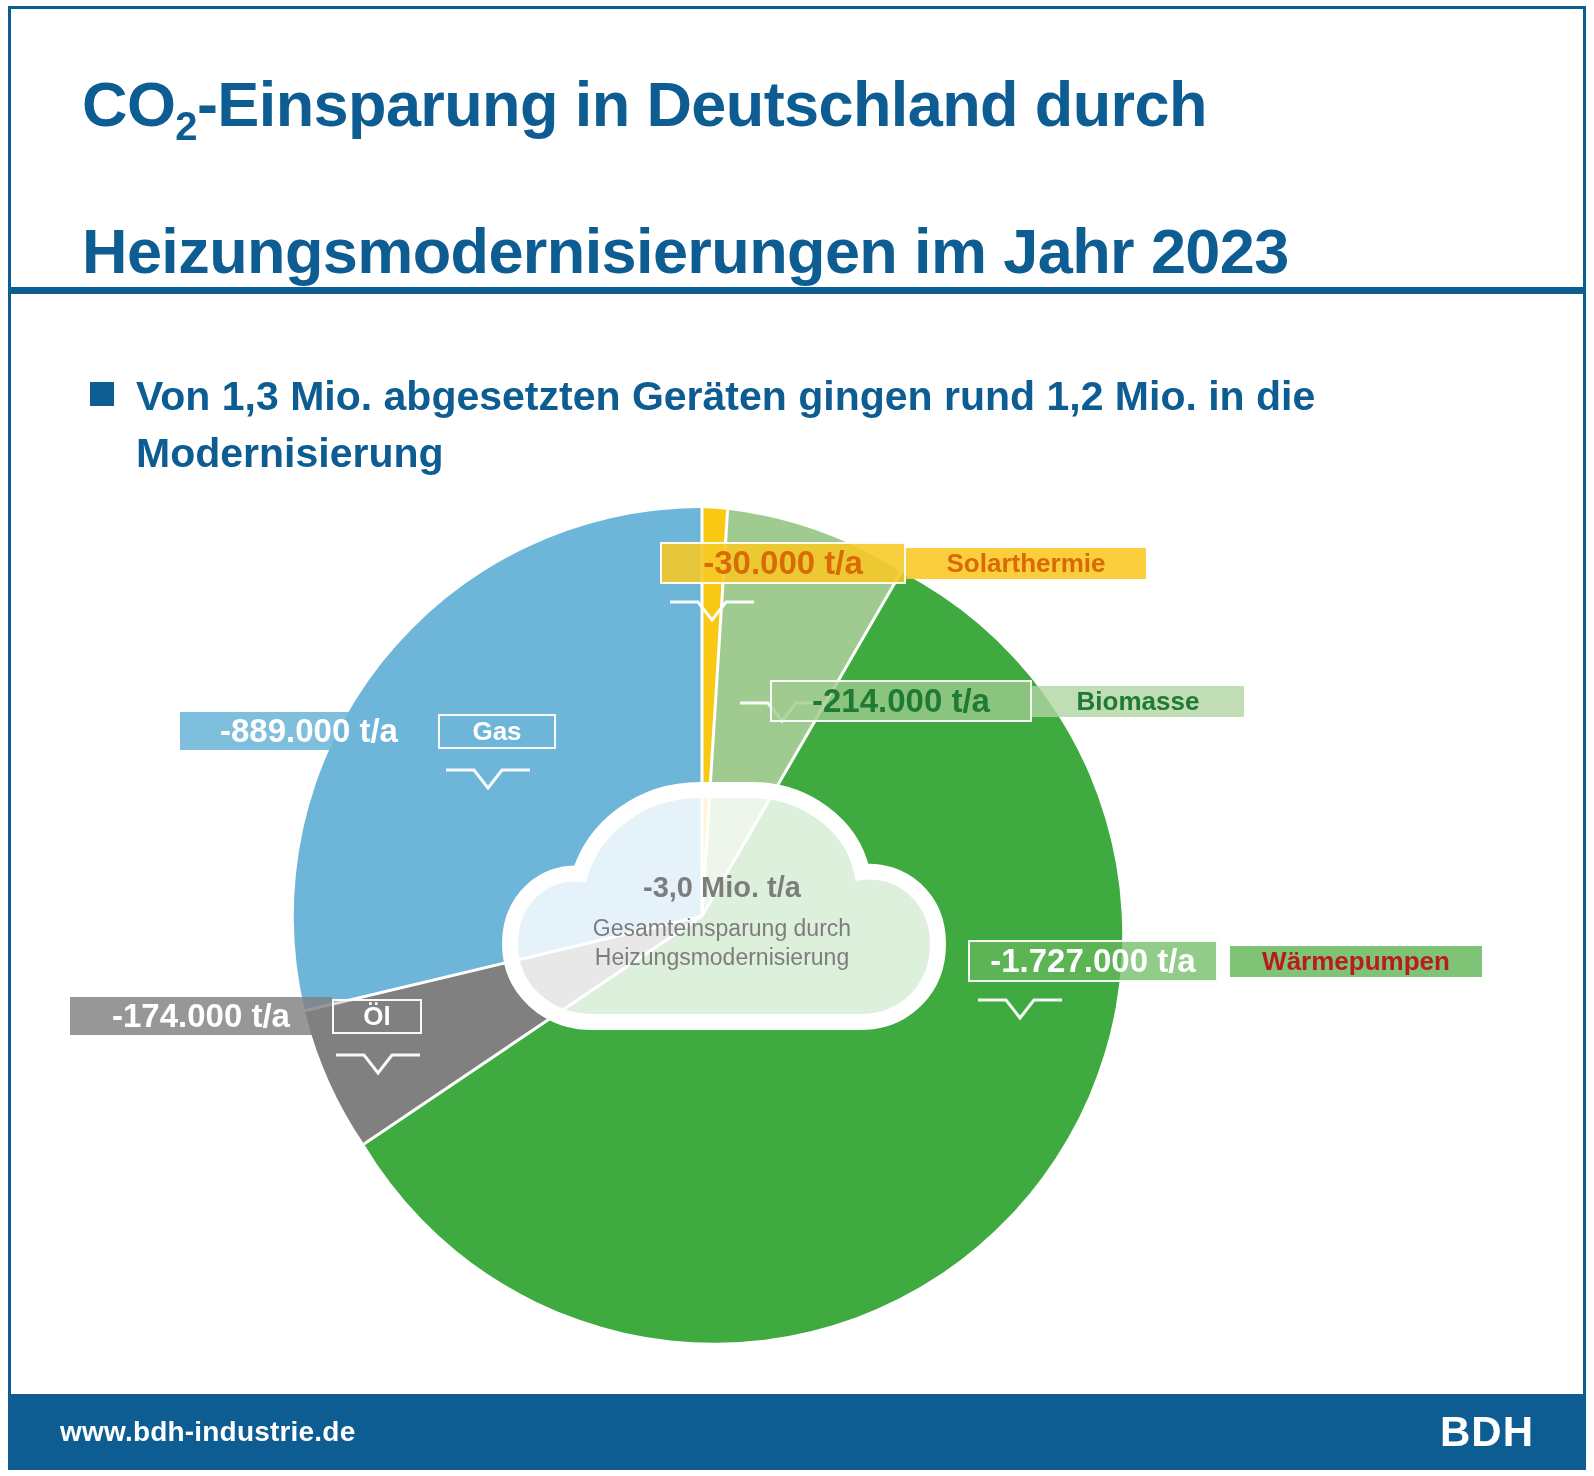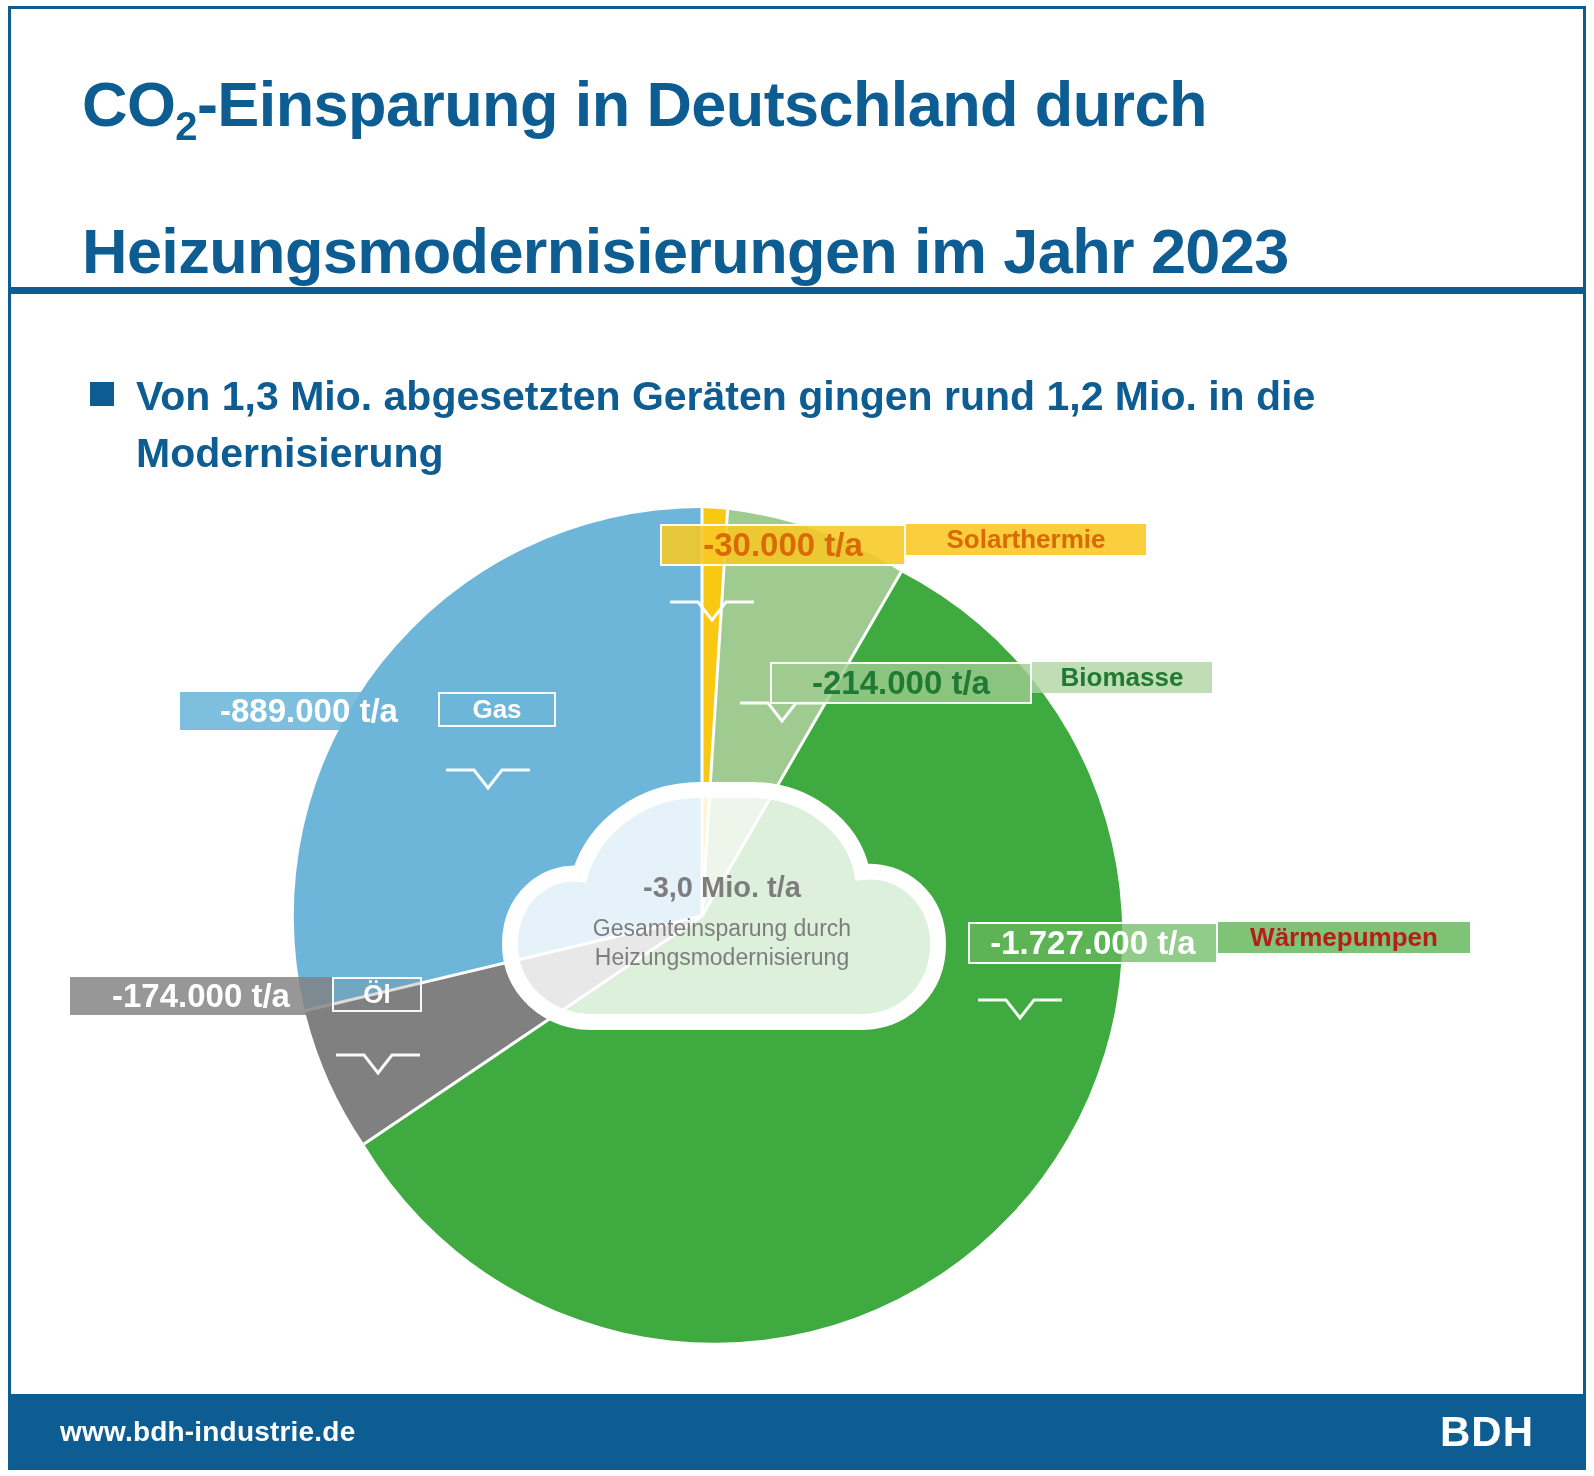--- a/index.html
+++ b/index.html
@@ -100,21 +100,21 @@
   .chart-svg {
     position: absolute;
     left: 0;
     top: 0;
   }
 
   
   .callout {
     position: absolute;
     display: flex;
-    align-items: flex-start;
+    align-items: center;
     box-sizing: border-box;
     border-radius: 19px;
   }
   .callout .value-box,
   .callout .name-box {
     display: flex;
     align-items: center;
     justify-content: center;
     box-sizing: border-box;
     padding: 0 18px;
@@ -150,21 +150,21 @@
   #callout-biomasse {
     left: 728px; top: 662px; height: 78px; margin-left: 42px;
   }
   #callout-biomasse .value-box {
     width: 262px;
     background: rgba(159,203,144,0.80);
     border: 2px solid rgba(255,255,255,0.92);
     color: #1f7a33;
   }
   #callout-biomasse .name-box {
-    width: 180px;
+    width: 212px;
     background: rgba(176,213,163,0.80);
     color: #1f7a33;
   }
 
   
   #callout-gas {
     left: 180px; top: 692px; height: 78px;
   }
   #callout-gas .value-box {
     width: 258px;
@@ -189,21 +189,21 @@
   }
   #callout-oel .name-box {
     width: 90px;
     background: rgba(128,128,128,0.28);
     border: 2px solid rgba(255,255,255,0.95);
     color: #ffffff;
   }
 
   
   #callout-waermepumpen {
-    left: 968px; top: 922px; height: 78px;
+    left: 968px; top: 922px; height: 78px; gap: 12px;
   }
   #callout-waermepumpen .value-box {
     width: 250px;
     background: rgba(104,184,94,0.72);
     border: 2px solid rgba(255,255,255,0.95);
     color: #ffffff;
   }
   #callout-waermepumpen .name-box {
     width: 252px;
     background: rgba(104,184,94,0.85);

